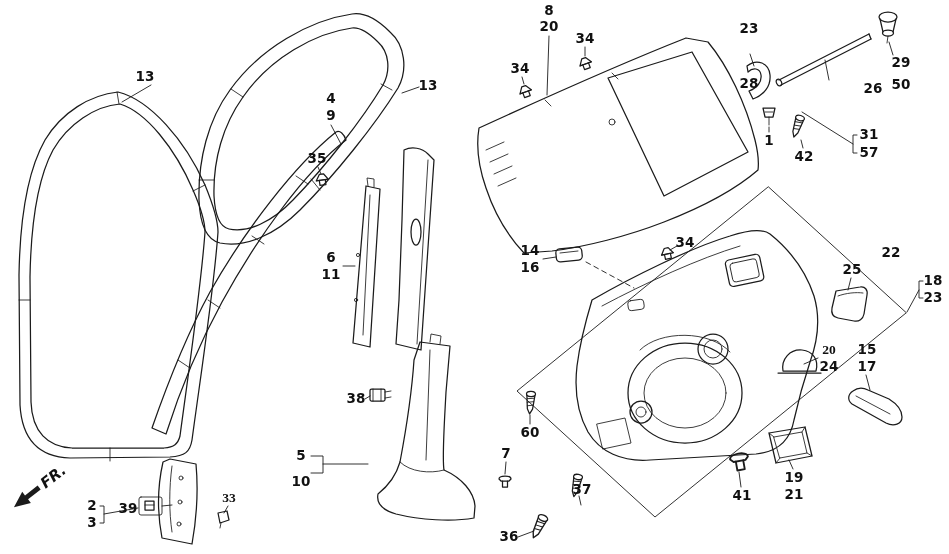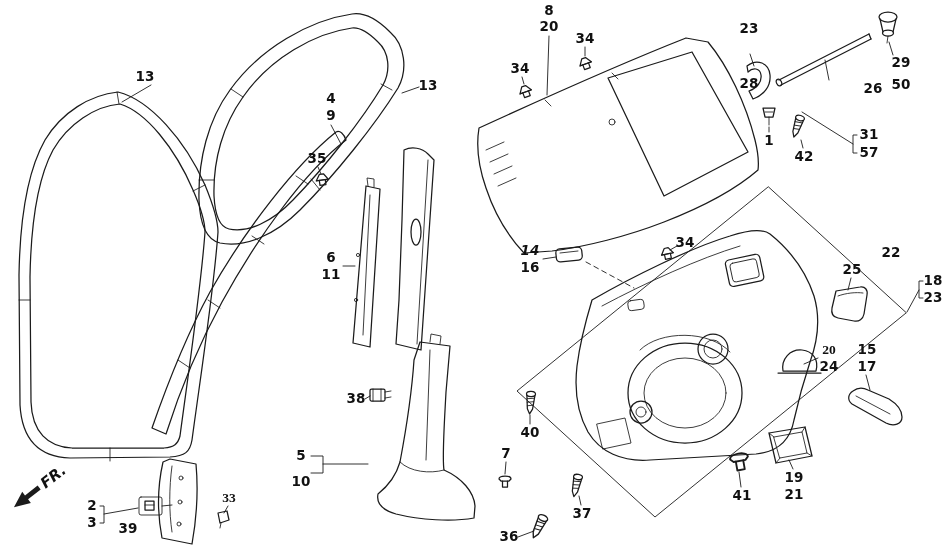--- a/index.html
+++ b/index.html
@@ -250,42 +250,42 @@
       <div class="part-label" style="left: 829px; top: 89px; margin-left: 44px;">26</div>
       <div class="part-label" style="left: 869px; top: 135px;">31</div>
       <div class="part-label" style="left: 869px; top: 153px;">57</div>
       <div class="part-label" style="left: 769px; top: 141px;">1</div>
       <div class="part-label" style="left: 804px; top: 157px;">42</div>
       <div class="part-label" style="left: 145px; top: 77px;">13</div>
       <div class="part-label" style="left: 428px; top: 86px;">13</div>
       <div class="part-label" style="left: 331px; top: 99px;">4</div>
       <div class="part-label" style="left: 331px; top: 116px;">9</div>
       <div class="part-label" style="left: 317px; top: 159px;">35</div>
-      <div class="part-label" style="left: 530px; top: 251px; font-style: italic;">14</div>
+      <div class="part-label" style="left: 530px; top: 251px;">14</div>
       <div class="part-label" style="left: 530px; top: 268px;">16</div>
       <div class="part-label" style="left: 685px; top: 243px;">34</div>
       <div class="part-label" style="left: 331px; top: 258px;">6</div>
       <div class="part-label" style="left: 331px; top: 275px;">11</div>
       <div class="part-label" style="left: 852px; top: 253px; margin-left: 39px;">22</div>
       <div class="part-label" style="left: 852px; top: 270px;">25</div>
       <div class="part-label" style="left: 933px; top: 281px;">18</div>
       <div class="part-label" style="left: 933px; top: 298px;">23</div>
       <div class="part-label" style="left: 829px; top: 350px; font-family: Liberation Serif, serif;">20</div>
       <div class="part-label" style="left: 829px; top: 367px;">24</div>
       <div class="part-label" style="left: 867px; top: 350px;">15</div>
       <div class="part-label" style="left: 867px; top: 367px;">17</div>
       <div class="part-label" style="left: 356px; top: 399px;">38</div>
-      <div class="part-label" style="left: 530px; top: 433px;">40</div>
+      <div class="part-label" style="left: 530px; top: 433px;">60</div>
       <div class="part-label" style="left: 301px; top: 456px;">5</div>
       <div class="part-label" style="left: 301px; top: 473px; margin-top: 9px;">10</div>
       <div class="part-label" style="left: 506px; top: 454px;">7</div>
       <div class="part-label" style="left: 794px; top: 478px;">19</div>
       <div class="part-label" style="left: 794px; top: 495px;">21</div>
       <div class="part-label" style="left: 742px; top: 496px;">41</div>
       <div class="part-label" style="left: 92px; top: 506px;">2</div>
       <div class="part-label" style="left: 92px; top: 523px;">3</div>
-      <div class="part-label" style="left: 128px; top: 509px; margin-top: 20px;">39</div>
+      <div class="part-label" style="left: 128px; top: 509px;">39</div>
       <div class="part-label" style="left: 229px; top: 498px; font-family: Liberation Serif, serif;">33</div>
-      <div class="part-label" style="left: 582px; top: 514px;">37</div>
+      <div class="part-label" style="left: 582px; top: 490px;">37</div>
       <div class="part-label" style="left: 509px; top: 537px;">36</div>
     </div>
 
 </div>
 
 </body></html>

